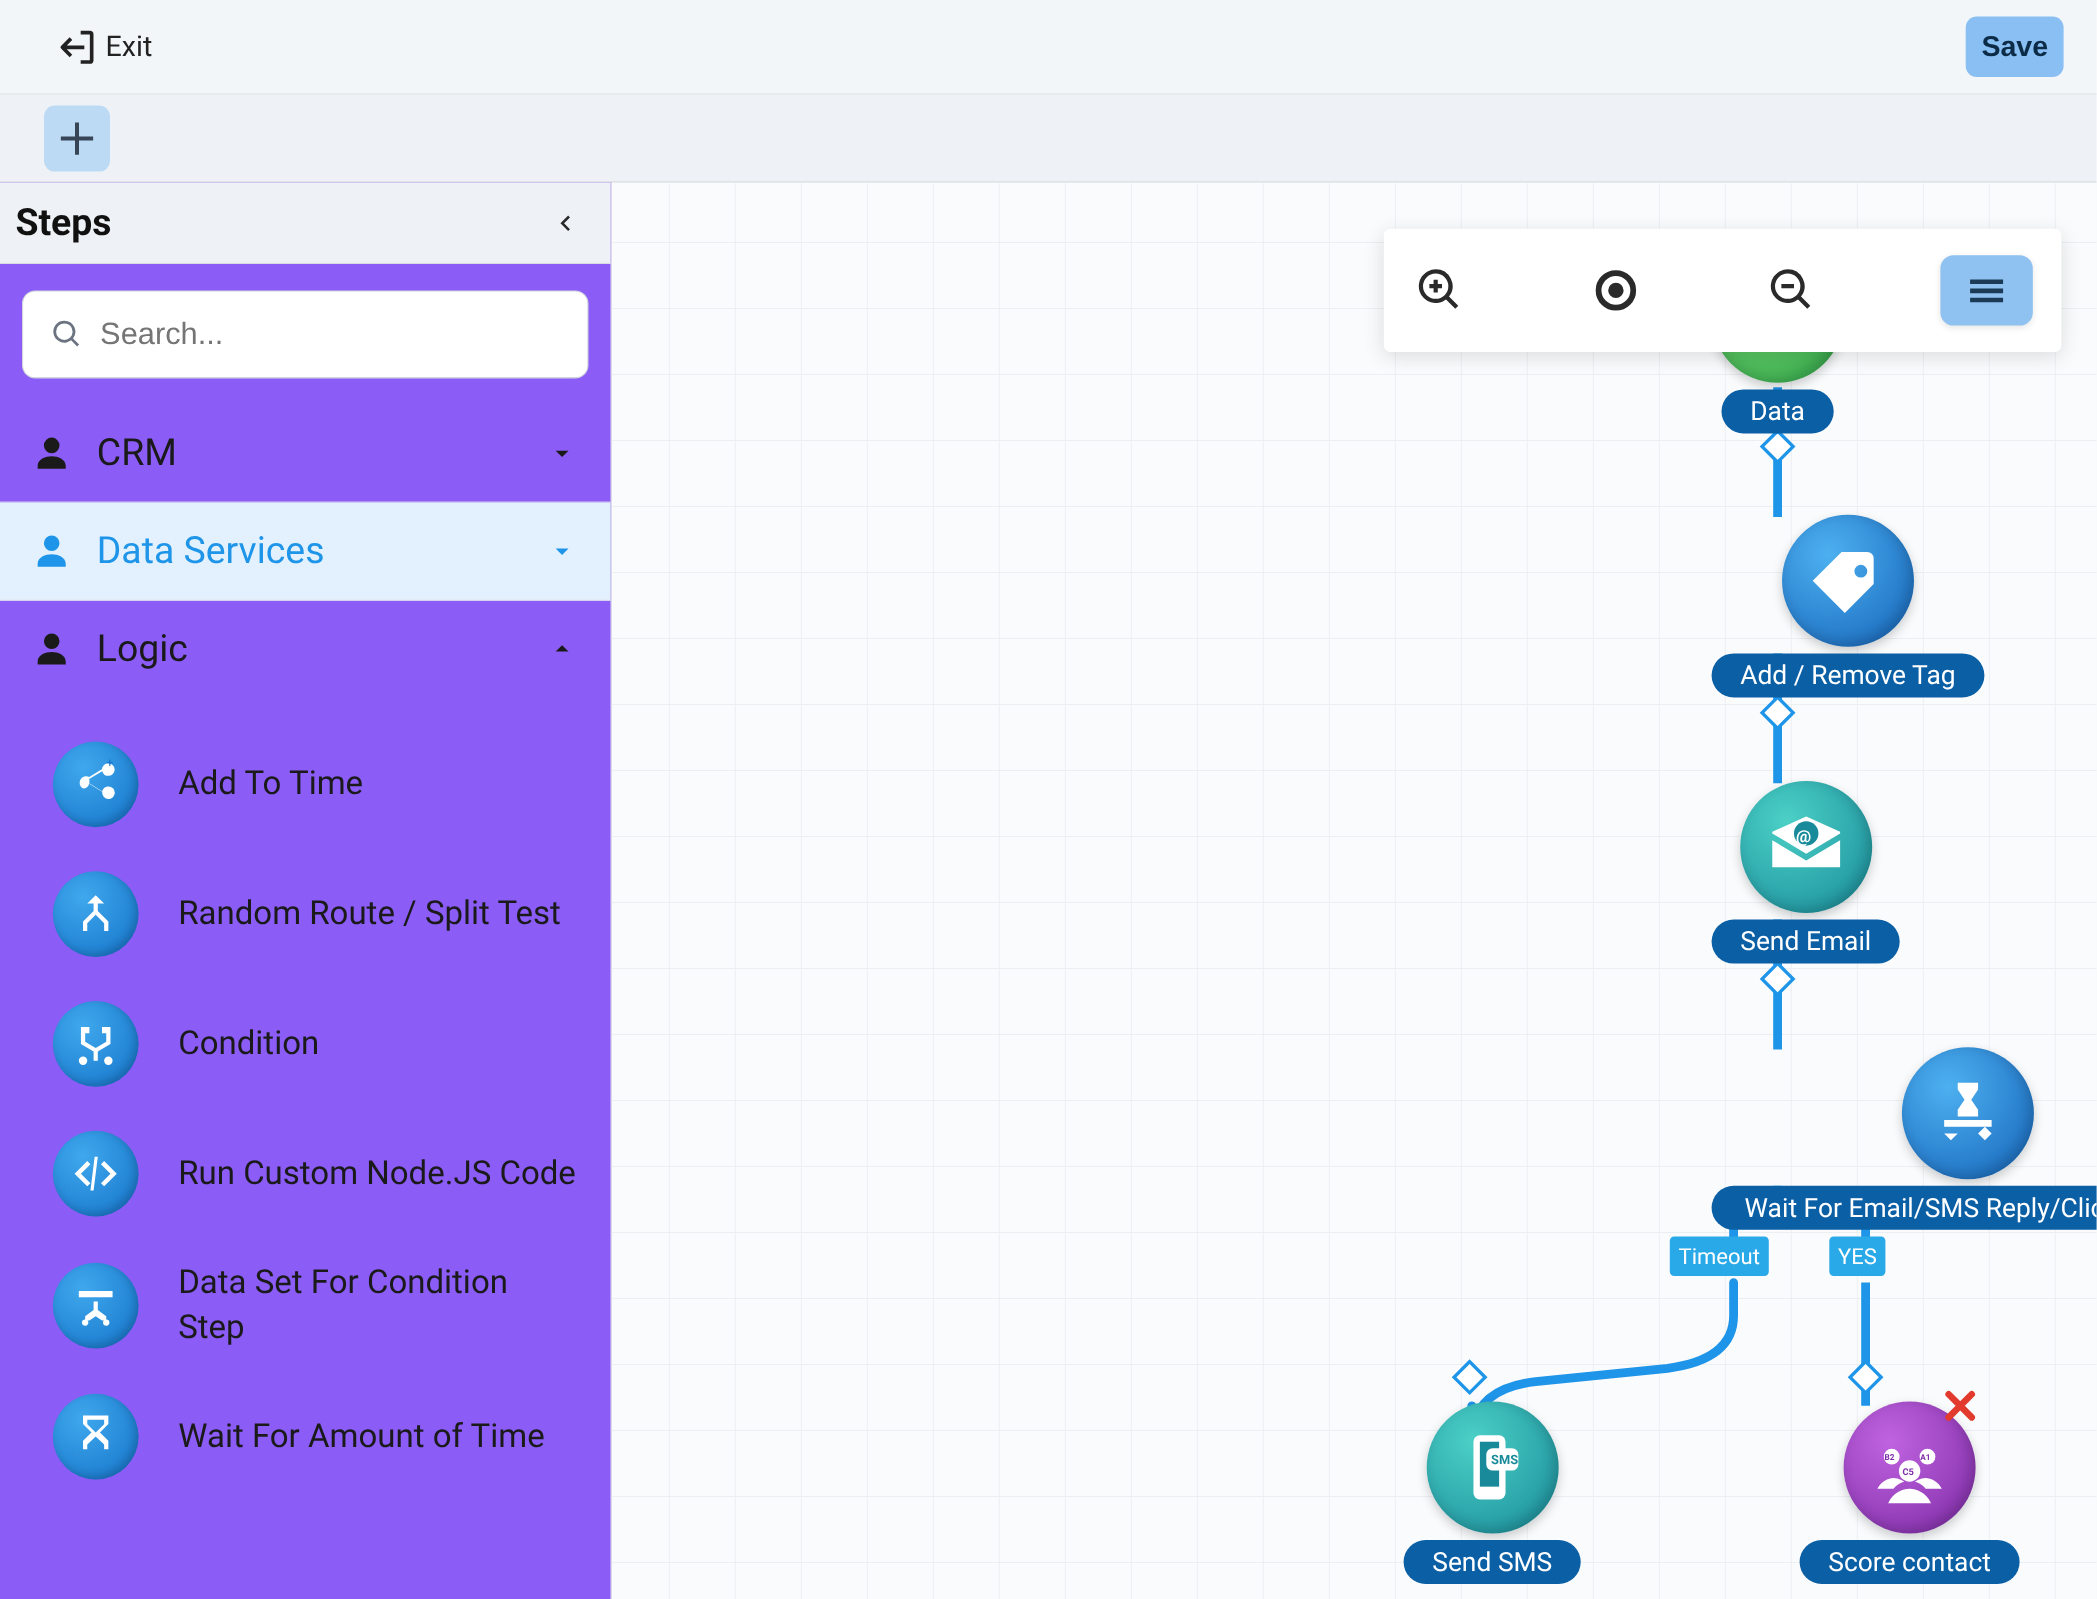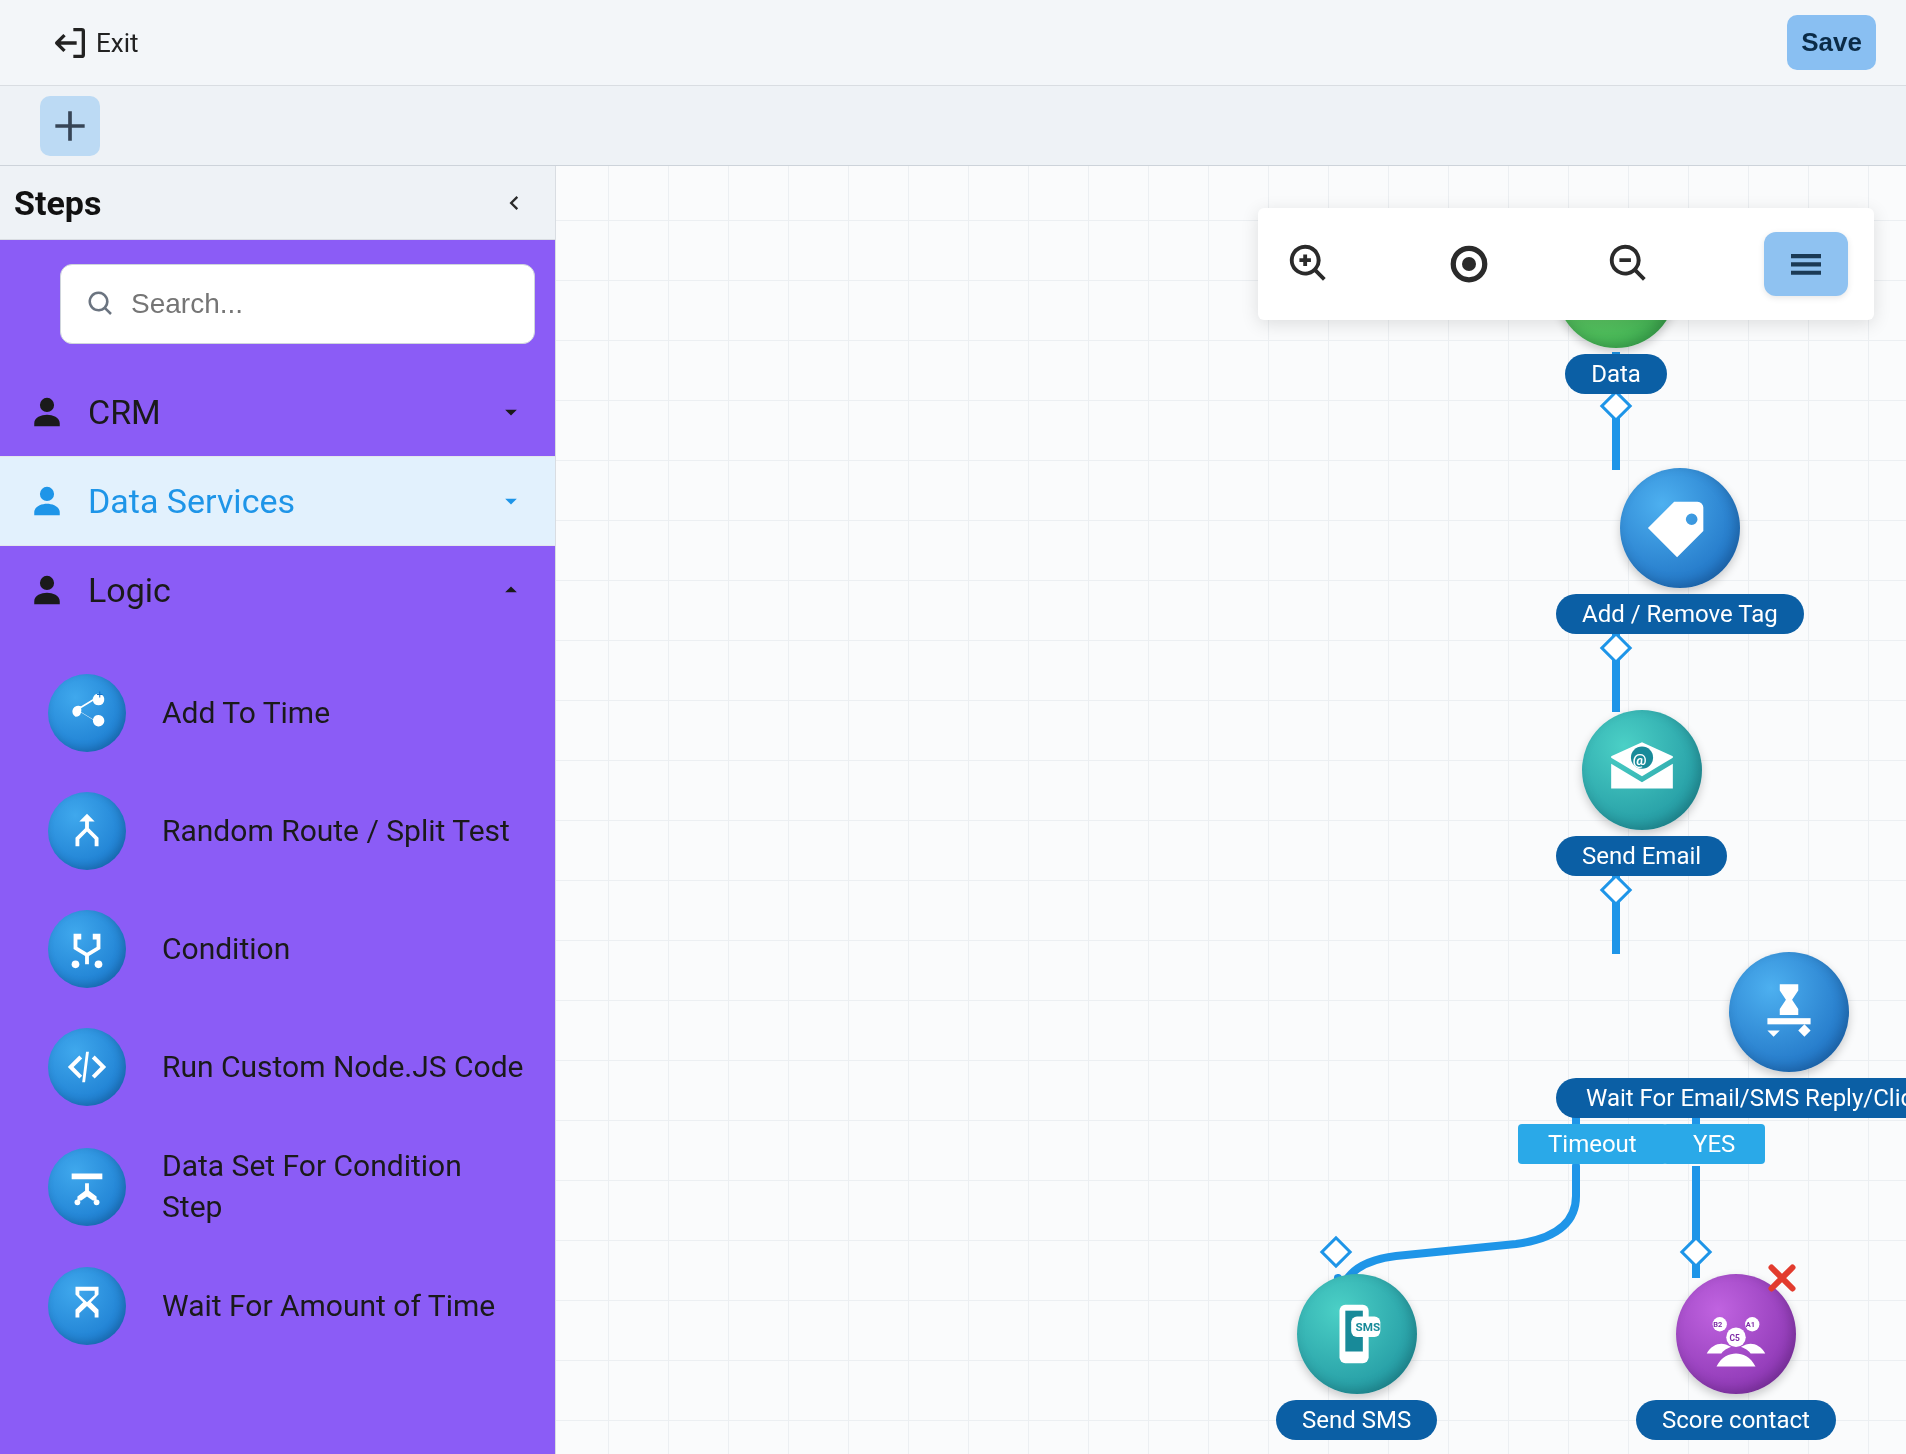--- a/index.html
+++ b/index.html
@@ -97,21 +97,21 @@
 .search-input {
   width: 100%;
   height: 80px;
   border: 1px solid #cfd5db;
   border-radius: 12px;
   padding: 0 24px 0 70px;
   font-size: 28px;
   color: #888;
   background: #fff;
 }
-.search-wrap { position: relative; margin-left: 40px; }
+.search-wrap { position: relative; }
 .search-icon {
   position: absolute;
   left: 46px;
   top: 49px;
   pointer-events: none;
 }
 
 .category {
   border-bottom: 1px solid #e3e7eb;
 }
@@ -238,22 +238,22 @@
   color: #fff;
   font-size: 24px;
   padding: 6px 26px;
   border-radius: 20px;
   white-space: nowrap;
 }
 .badge {
   position: absolute;
   background: #2aa9e8;
   color: #fff;
-  font-size: 24px;
-  padding: 6px 30px;
+  font-size: 20px;
+  padding: 6px 8px;
   border-radius: 4px;
 }
 
 
 svg.connectors {
   position: absolute;
   inset: 0;
   width: 100%;
   height: 100%;
   pointer-events: none;

